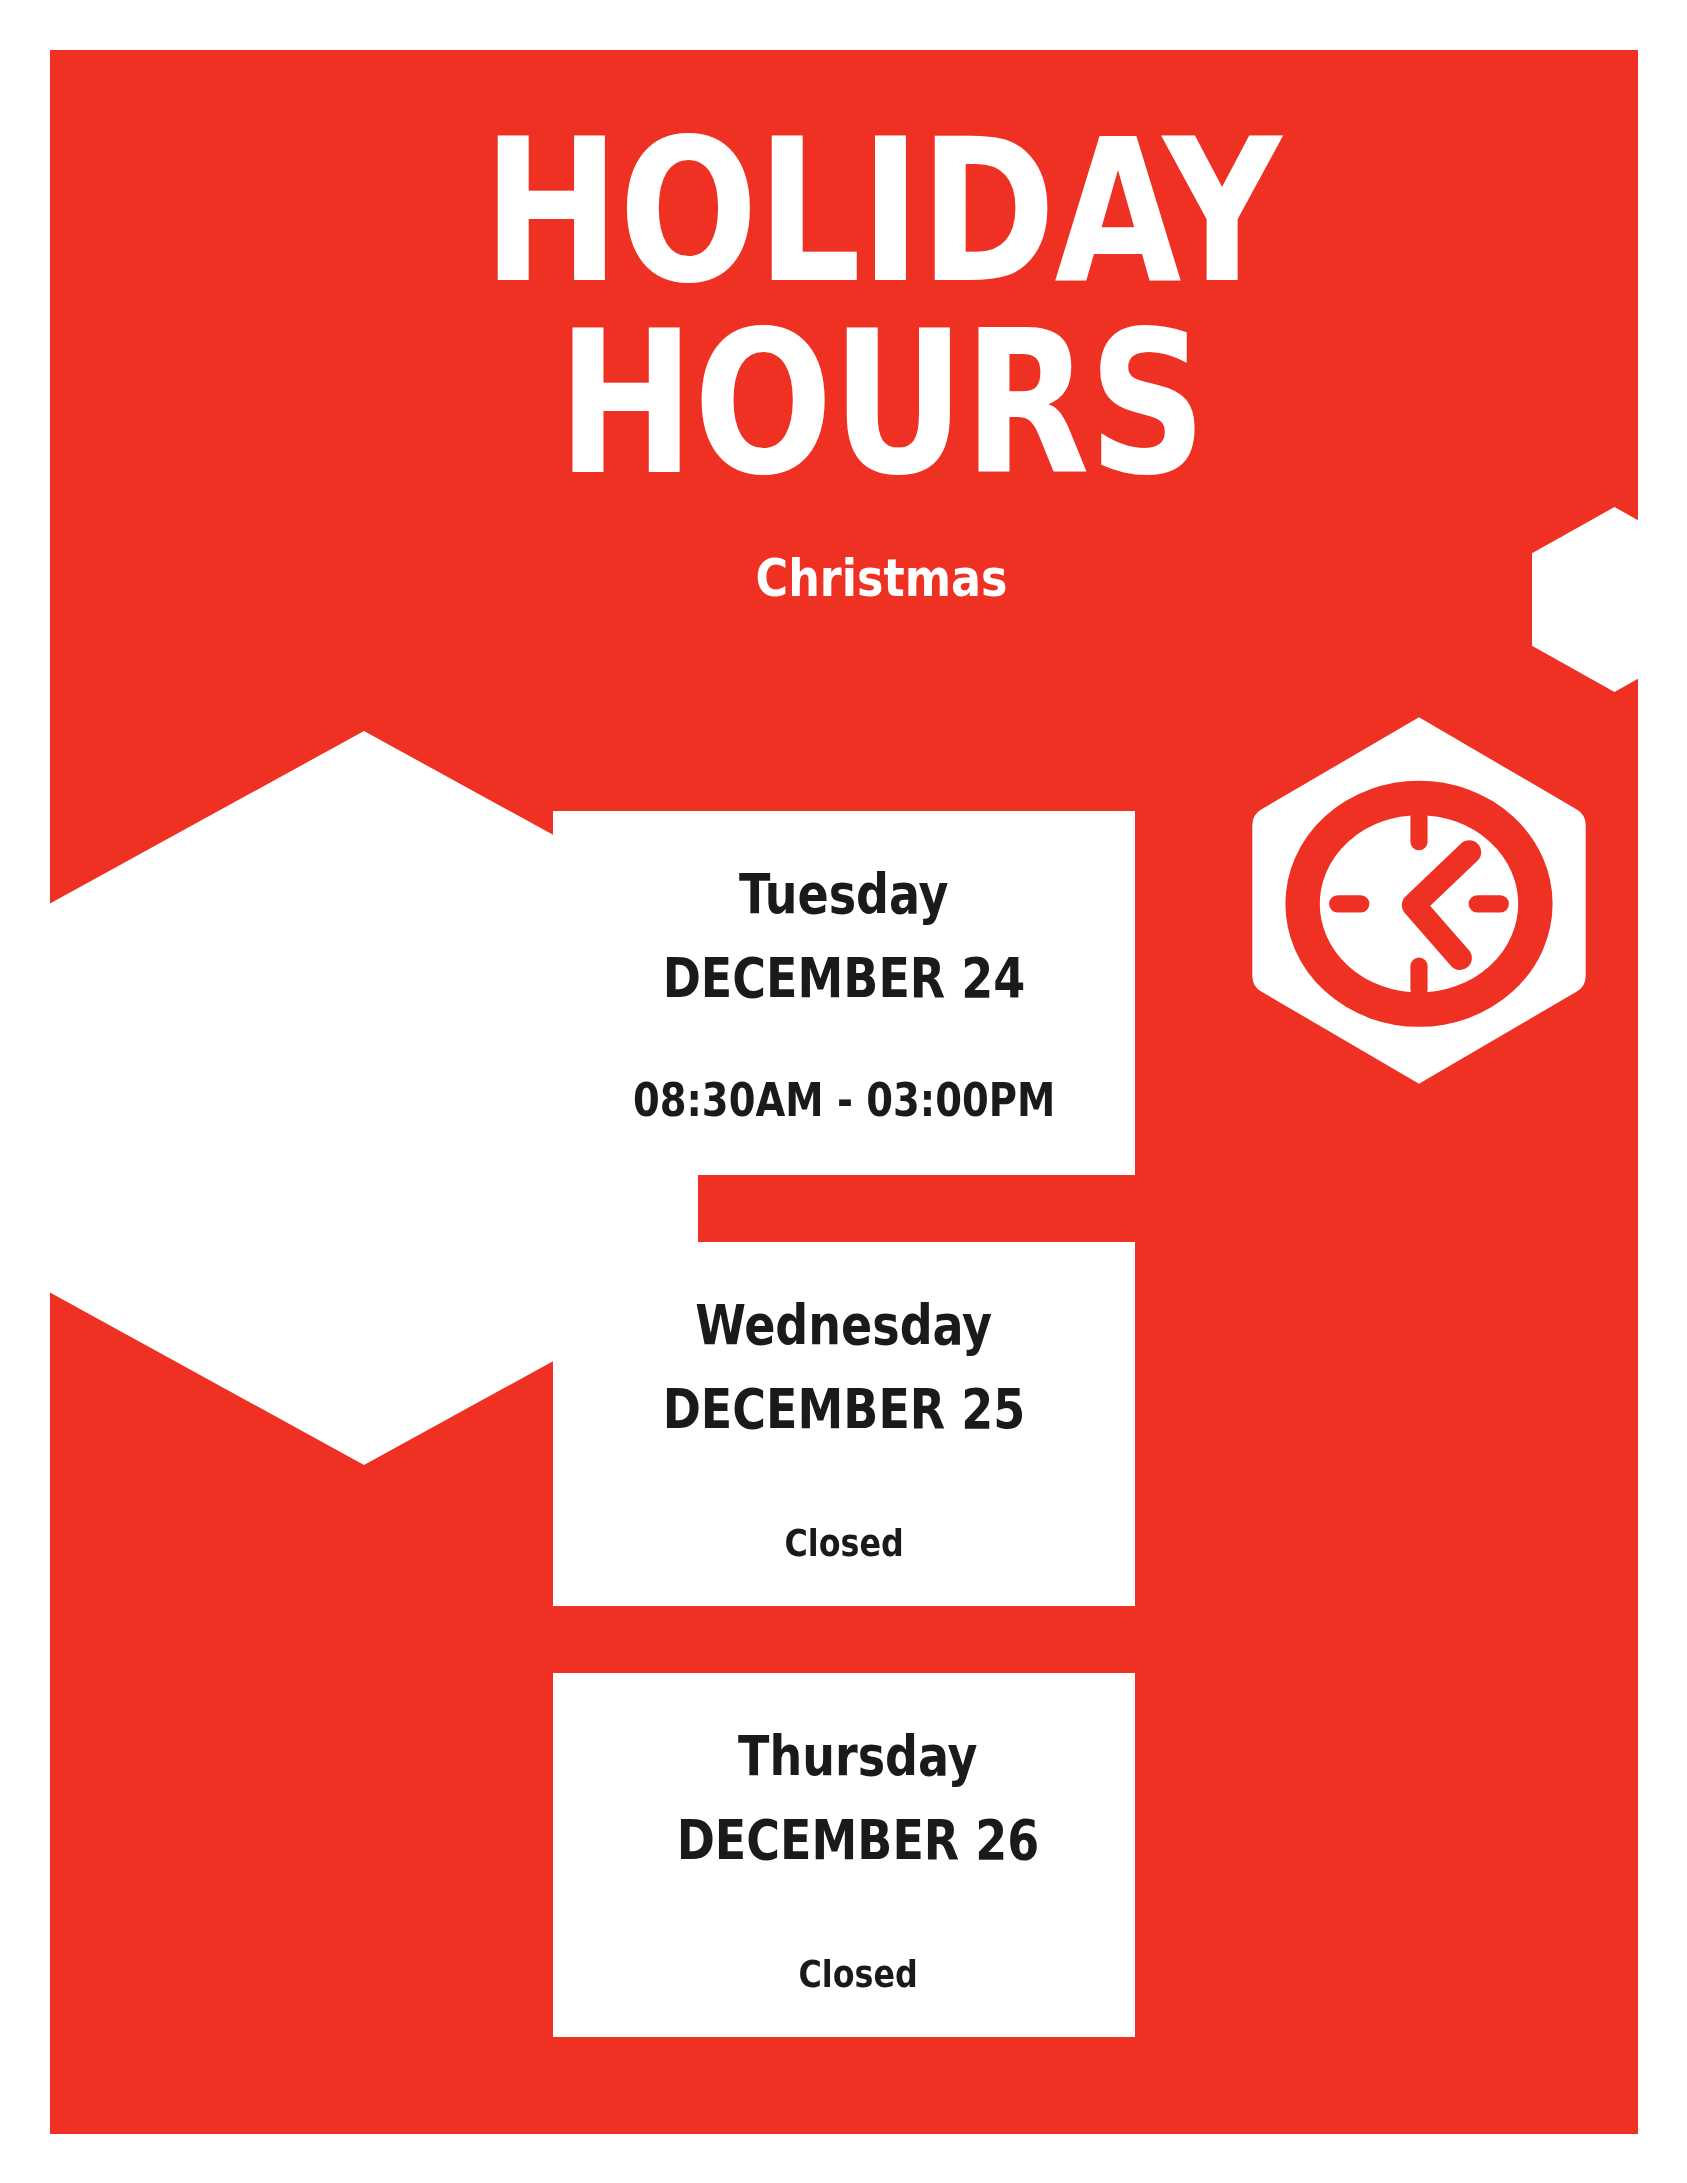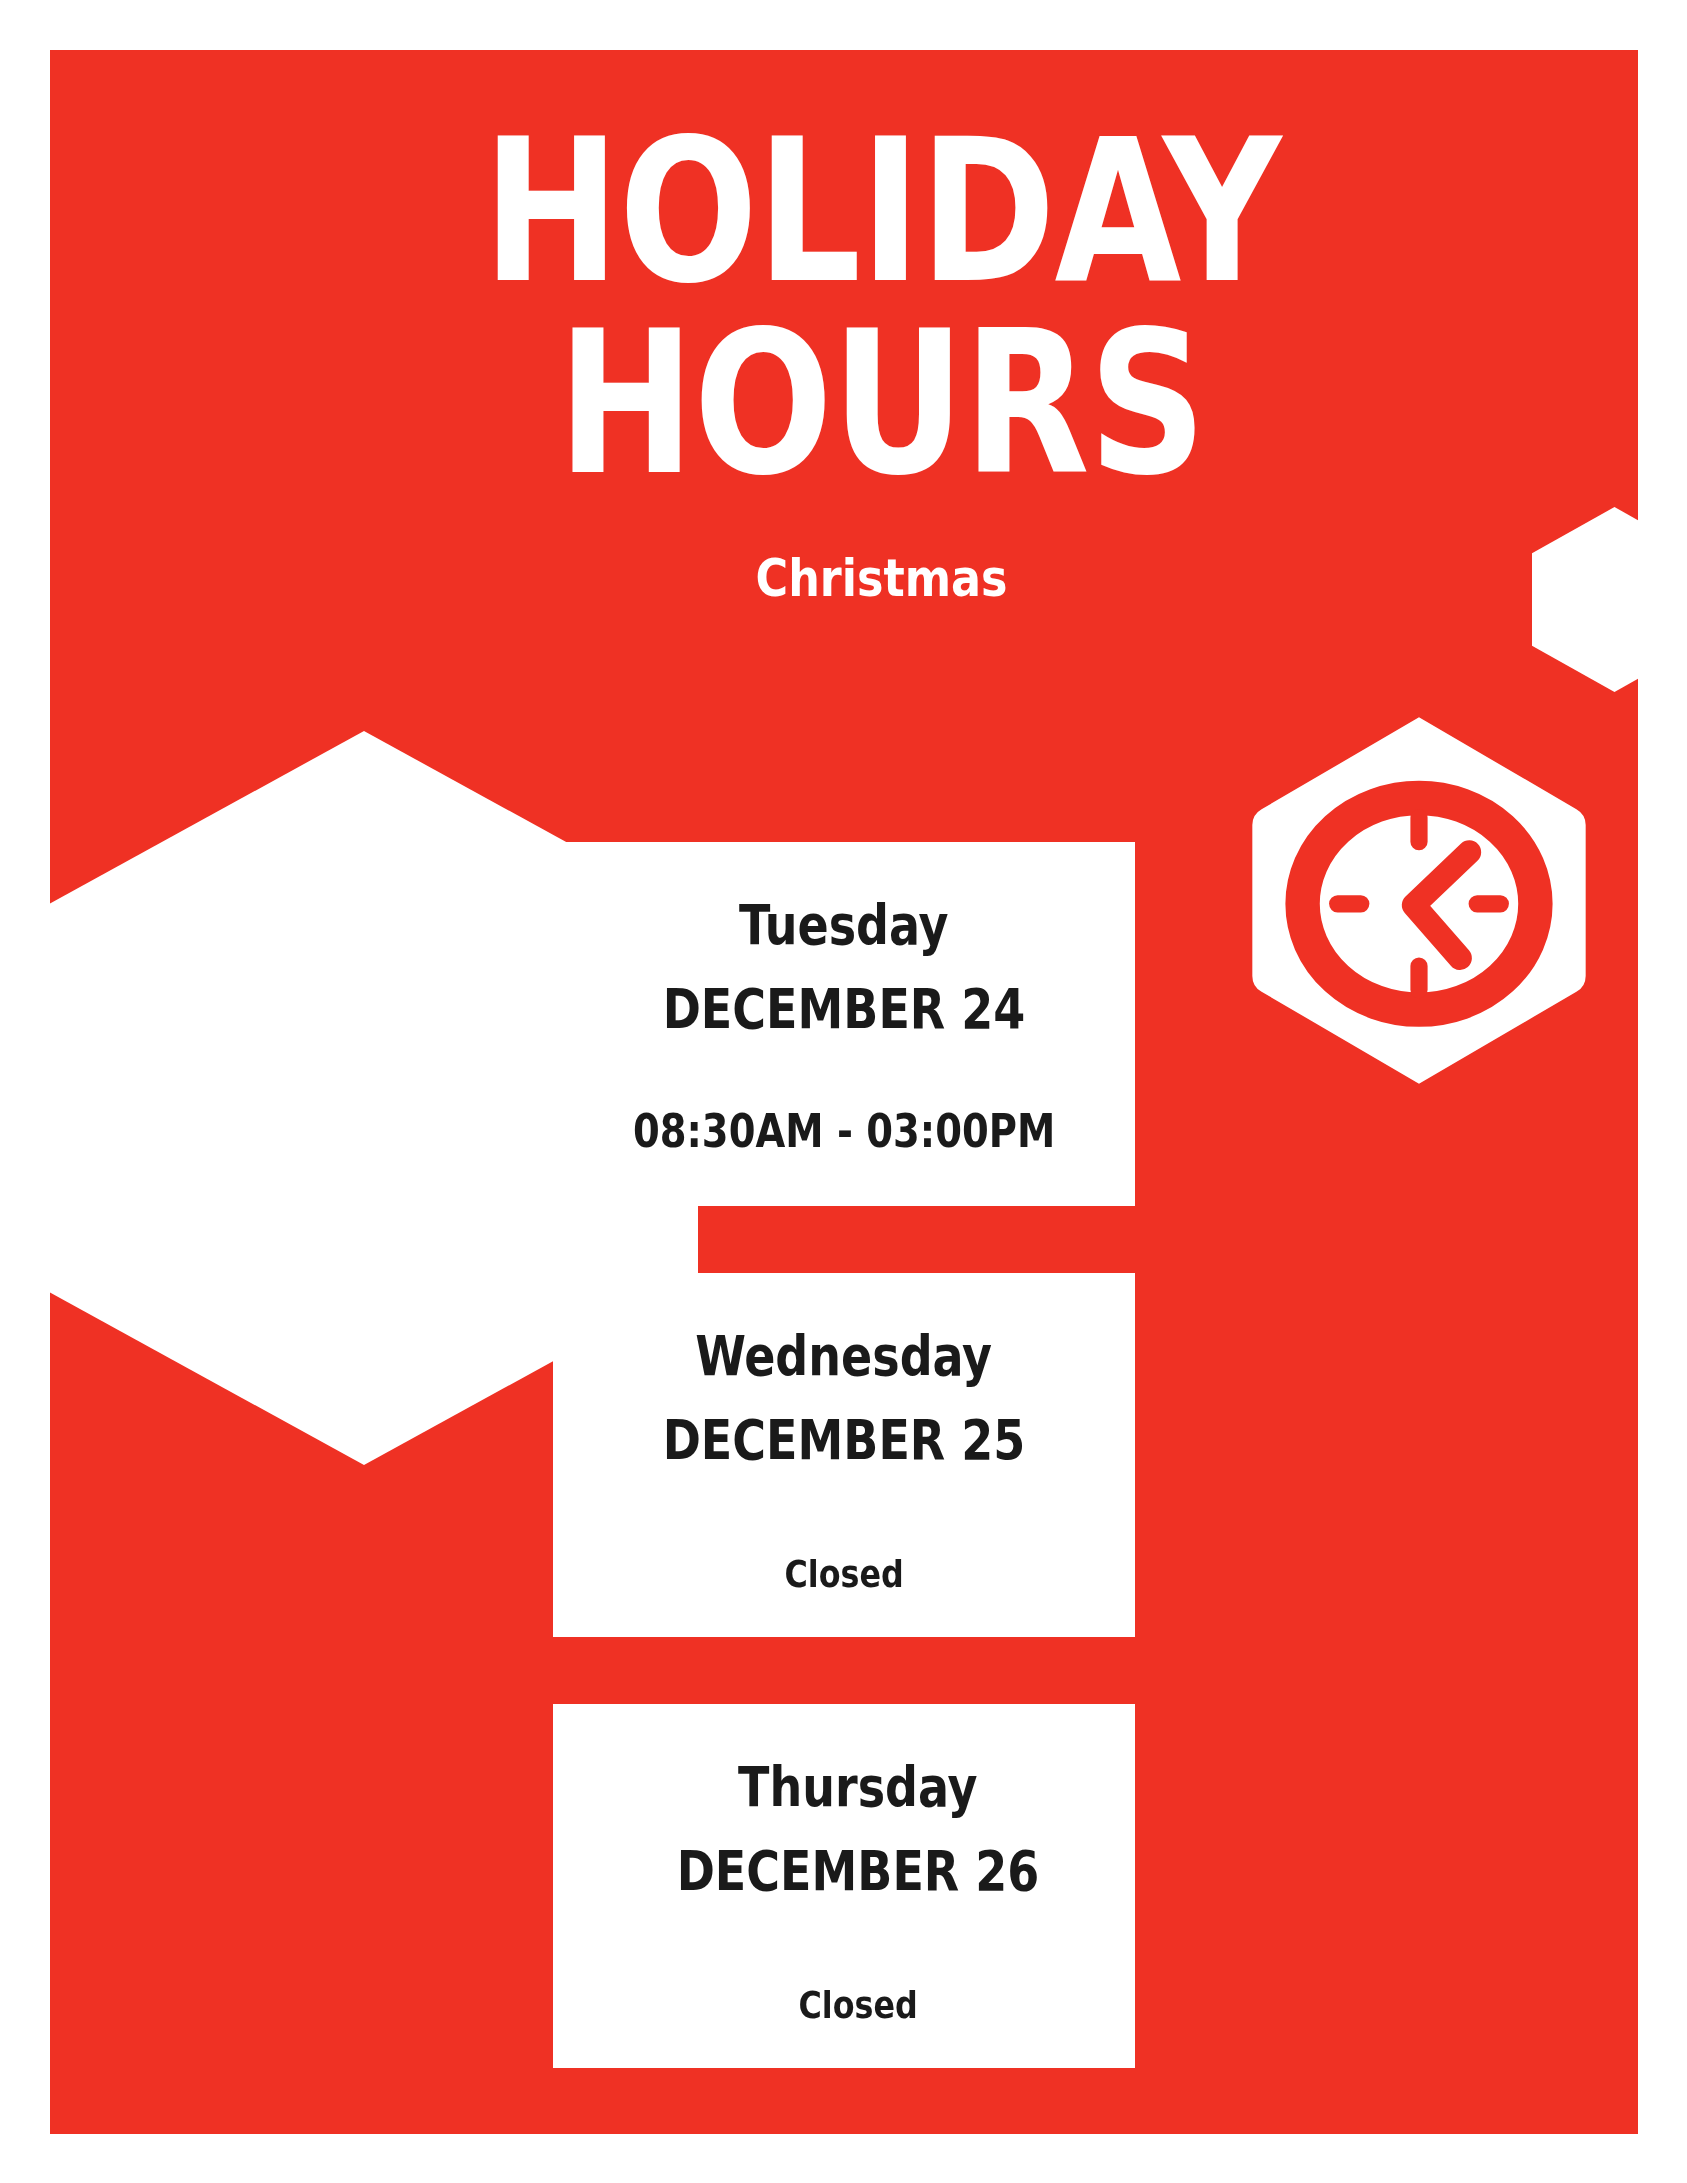--- a/index.html
+++ b/index.html
@@ -32,21 +32,21 @@
     white-space:nowrap;
   }
   #subtitle{
     color:#ffffff;font-weight:bold;
     font-family:"Liberation Sans Narrow","DejaVu Sans Condensed","Liberation Sans",sans-serif;
     font-size:52px;letter-spacing:0px;margin-top:48px;
     transform:scaleX(0.95);transform-origin:center;
   }
 
   
-  #schedule{position:absolute;left:503px;top:792px;width:582px;}
+  #schedule{position:absolute;left:503px;top:761px;width:582px;}
   .card{
     width:582px;height:364px;background:#ffffff;
     margin-bottom:67px;
     display:flex;flex-direction:column;align-items:center;
     box-sizing:border-box;padding-top:56px;
     color:#1a1a1a;
   }
   .card:last-child{margin-bottom:0;}
   .card-day{
     font-family:"Liberation Sans Narrow","DejaVu Sans Condensed","Liberation Sans",sans-serif;

